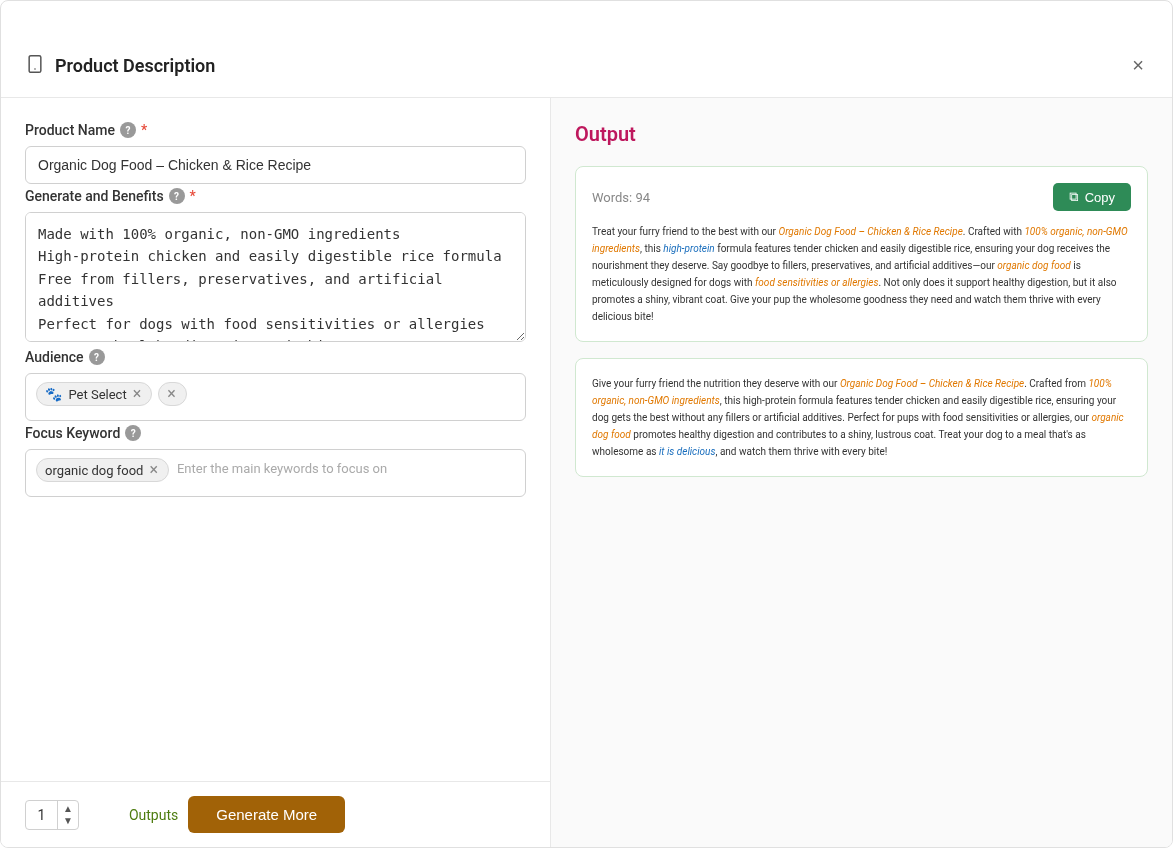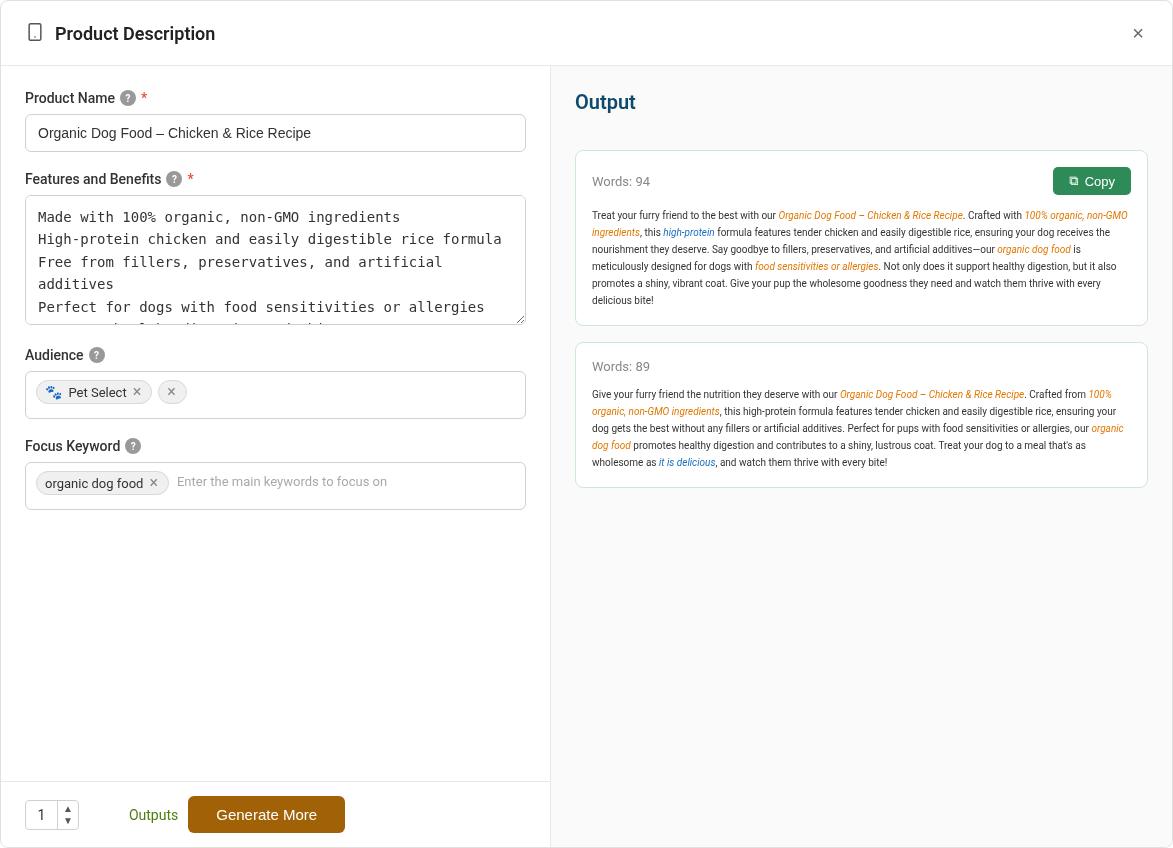--- a/index.html
+++ b/index.html
@@ -18,20 +18,21 @@
       display: flex;
       flex-direction: column;
       overflow: hidden;
     }
     .modal-header {
       display: flex;
       align-items: center;
       justify-content: space-between;
       padding: 18px 24px;
       border-bottom: 1px solid #e8e8e8;
+      margin-top: 32px;
     }
     .modal-header-left {
       display: flex;
       align-items: center;
       gap: 10px;
     }
     .modal-title {
       font-size: 18px;
       font-weight: 600;
       color: #222;
@@ -44,21 +45,21 @@
       color: #666;
       line-height: 1;
       padding: 4px;
     }
     .modal-body {
       display: flex;
       flex: 1;
       overflow: hidden;
     }
     .field-group {
-      margin-bottom: 19px;
+      margin-bottom: 4px;
     }
     .field-label {
       font-size: 14px;
       font-weight: 500;
       color: #333;
       margin-bottom: 8px;
       display: flex;
       align-items: center;
       gap: 5px;
     }
@@ -175,22 +176,22 @@
     
     .right-panel {
       flex: 1;
       overflow-y: auto;
       padding: 24px;
       background: #fafafa;
     }
     .output-title {
       font-size: 20px;
       font-weight: 600;
-      color: #0c4a6e;
-      margin-bottom: 36px;
+      color: #be185d;
+      margin-bottom: 20px;
     }
     .output-card {
       background: #fff;
       border: 1px solid #d0e8d0;
       border-radius: 8px;
       padding: 16px;
       margin-bottom: 16px;
     }
     .output-card-header {
       display: flex;
@@ -281,21 +282,21 @@
           <div class="field-label">
             <span>Product Name</span>
             <span class="help-icon">?</span>
             <span class="required-star">*</span>
           </div>
           <input class="text-input" type="text" value="Organic Dog Food – Chicken &amp; Rice Recipe" style="">
         </div>
 
         <div class="field-group">
           <div class="field-label">
-            <span>Features and Benefits</span>
+            <span>Generate and Benefits</span>
             <span class="help-icon">?</span>
             <span class="required-star">*</span>
           </div>
           <textarea class="text-input" style="">Made with 100% organic, non-GMO ingredients
 High-protein chicken and easily digestible rice formula
 Free from fillers, preservatives, and artificial additives
 Perfect for dogs with food sensitivities or allergies
 Supports healthy digestion and shiny coat</textarea>
         </div>
 
@@ -356,22 +357,19 @@
             <span class="copy-icon">⧉</span>
             <span>Copy</span>
           </button>
         </div>
         <div class="output-text">
           <span>Treat your furry friend to the best with our </span><span class="hl-orange">Organic Dog Food – Chicken &amp; Rice Recipe</span><span>. Crafted with </span><span class="hl-orange">100% organic, non-GMO ingredients</span><span>, this </span><span class="hl-blue">high-protein</span><span> formula features tender chicken and easily digestible rice, ensuring your dog receives the nourishment they deserve. Say goodbye to fillers, preservatives, and artificial additives—our </span><span class="hl-orange">organic dog food</span><span> is meticulously designed for dogs with </span><span class="hl-orange">food sensitivities or allergies</span><span>. Not only does it support healthy digestion, but it also promotes a shiny, vibrant coat. Give your pup the wholesome goodness they need and watch them thrive with every delicious bite!</span>
         </div>
       </div>
 
       <div class="output-card">
-        <div class="output-card-header">
-          <span class="words-count">Words: 89</span>
-        </div>
         <div class="output-text">
           <span>Give your furry friend the nutrition they deserve with our </span><span class="hl-orange">Organic Dog Food – Chicken &amp; Rice Recipe</span><span>. Crafted from </span><span class="hl-orange">100% organic, non-GMO ingredients</span><span>, this high-protein formula features tender chicken and easily digestible rice, ensuring your dog gets the best without any fillers or artificial additives. Perfect for pups with food sensitivities or allergies, our </span><span class="hl-orange">organic dog food</span><span> promotes healthy digestion and contributes to a shiny, lustrous coat. Treat your dog to a meal that's as wholesome as </span><span class="hl-blue">it is delicious</span><span>, and watch them thrive with every bite!</span>
         </div>
       </div>
     </div>
   </div>
 </div>
 
 </body></html>

